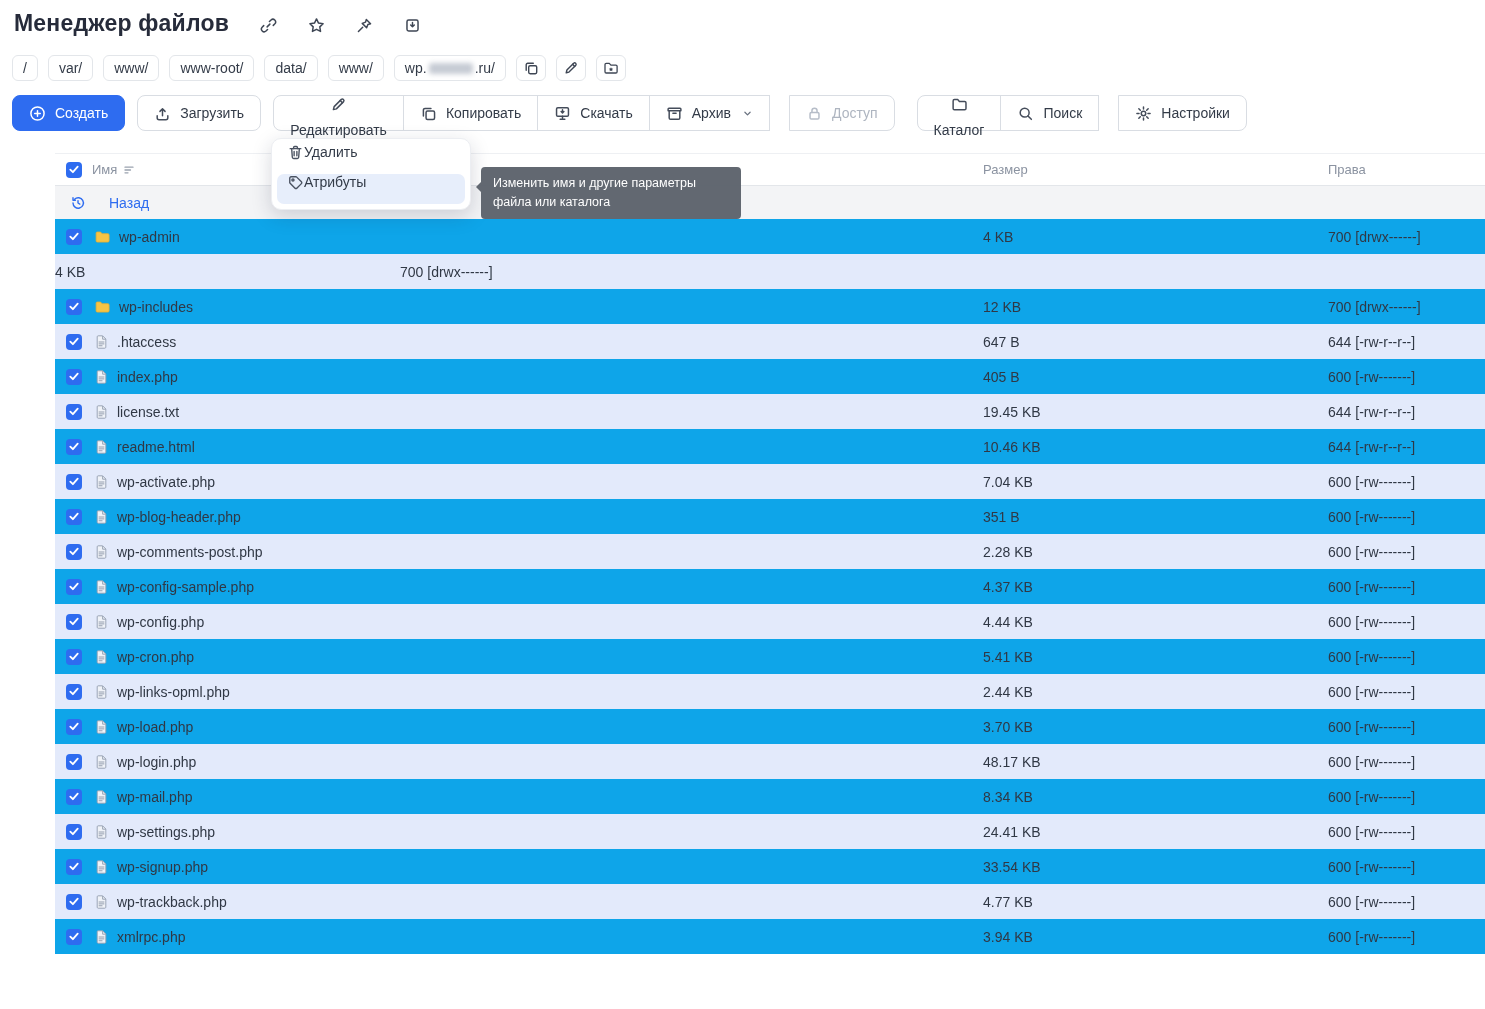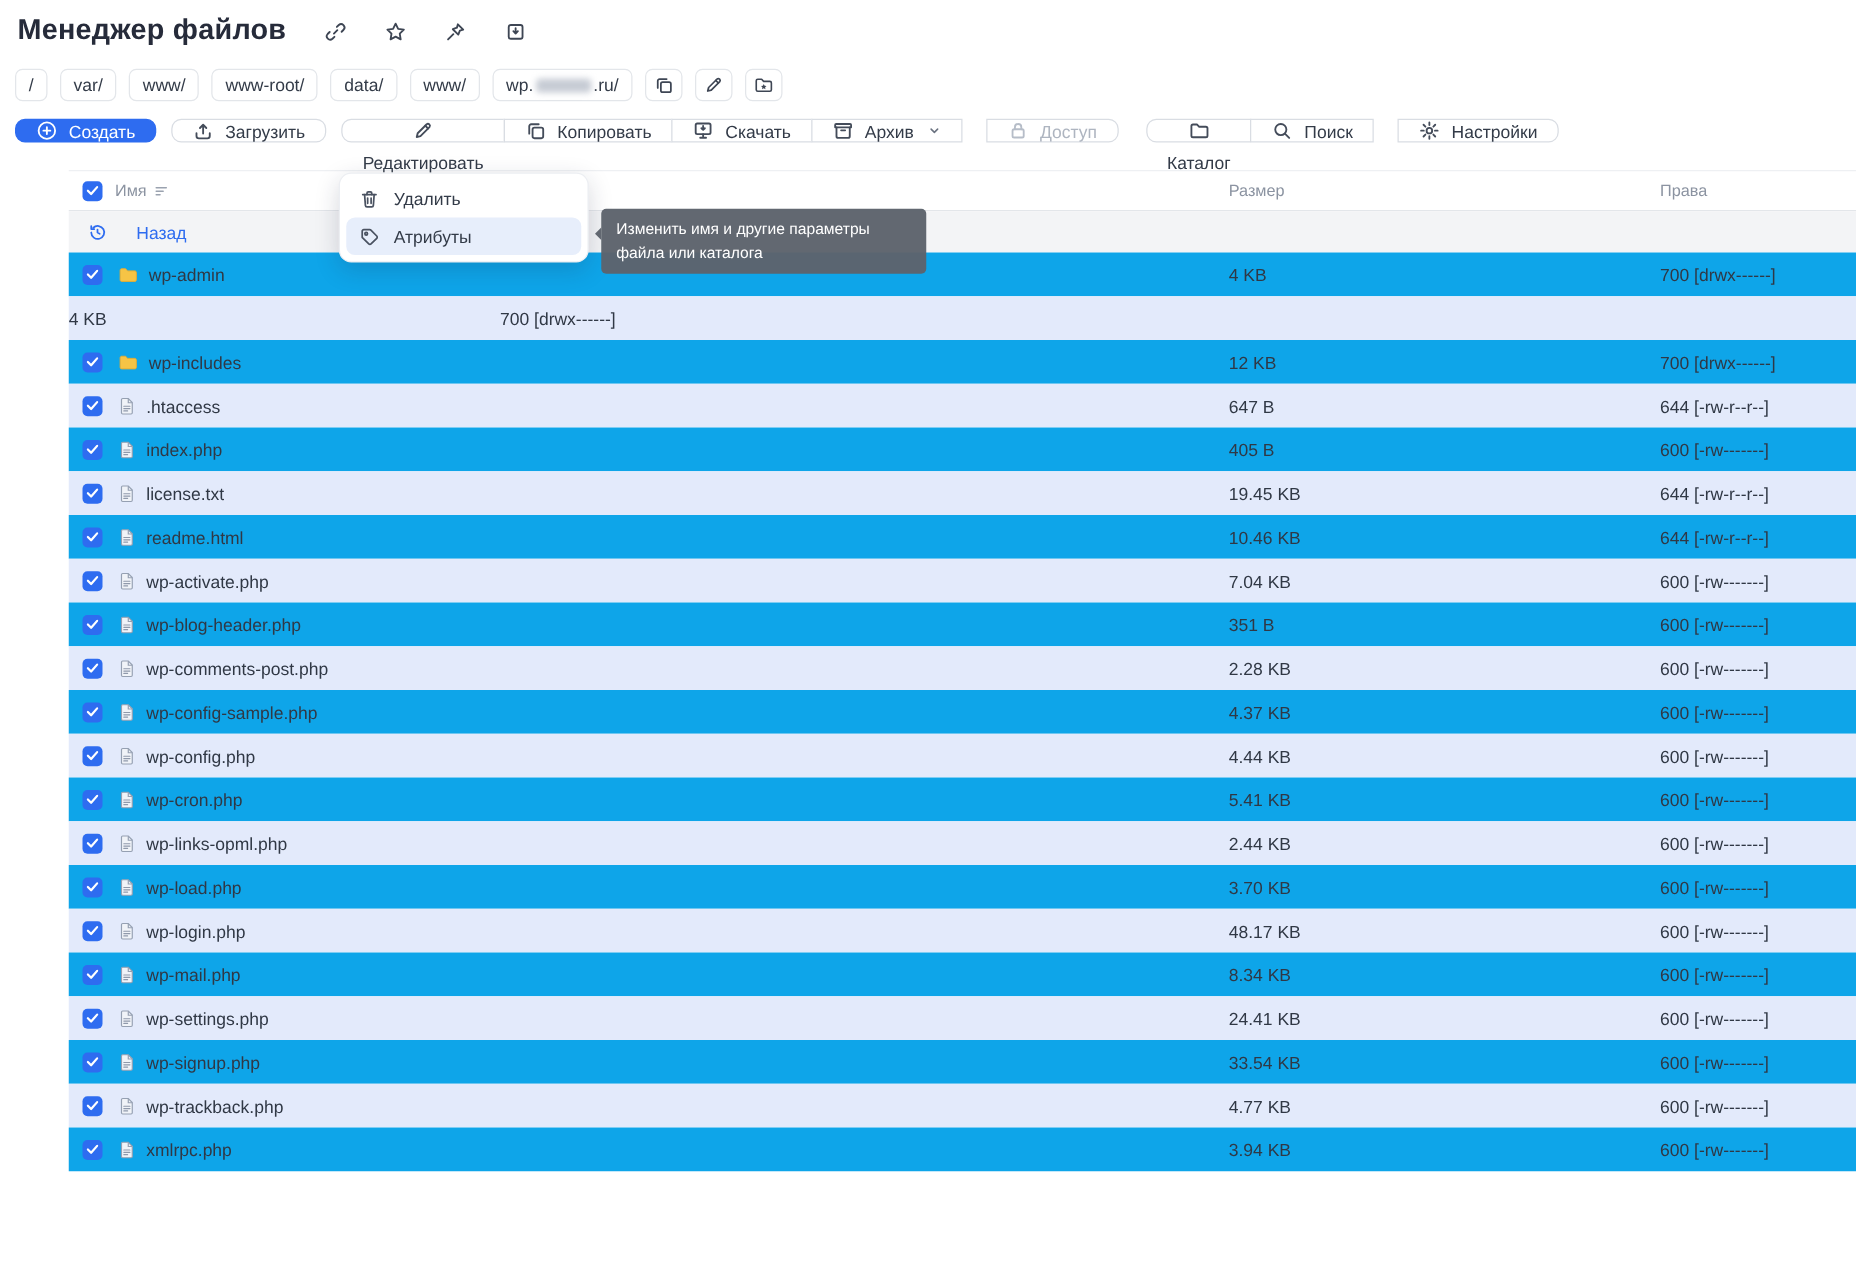--- a/index.html
+++ b/index.html
@@ -34,21 +34,21 @@
     display: inline-flex; align-items: center; justify-content: center;
     width: 30px; height: 26px; border: 1px solid #e3e6ea; border-radius: 6px;
     color: #3e4654; background: #fff; cursor: pointer;
   }
   .crumb-action:nth-of-type(1) { margin-left: 6px; }
 
   
   .toolbar { display: flex; align-items: center; padding: 14px 12px 0 12px; gap: 12px; }
   .btn {
     display: inline-flex; align-items: center; gap: 9px;
-    height: 19px; padding: 0 16px; font-size: 14px; color: #333b48;
+    height: 36px; padding: 0 16px; font-size: 14px; color: #333b48;
     background: #fff; border: 1px solid #d9dde3; border-radius: 8px;
     font-family: inherit; cursor: pointer; white-space: nowrap;
   }
   .btn .ic { color: #444c5a; }
   .btn.primary { background: #2e6cf0; border-color: #2e6cf0; color: #fff; }
   .btn.primary .ic { color: #fff; }
   .btn.disabled { color: #aeb5c0; cursor: default; }
   .btn.disabled .ic { color: #b6bdc8; }
   .btn-group { display: inline-flex; }
   .btn-group .btn { border-radius: 0; margin-left: -1px; }
@@ -85,21 +85,21 @@
     flex: 0 0 16px; cursor: pointer;
   }
 
   
   .menu {
     position: absolute; left: 271px; top: 138px; width: 200px; z-index: 30;
     background: #fff; border: 1px solid #eceef2; border-radius: 10px;
     box-shadow: 0 6px 20px rgba(25, 35, 60, .18); padding: 5px;
   }
   .menu-item {
-    display: flex; align-items: center; gap: 11px; height: 30px; padding: 0 10px;
+    display: flex; height: 30px; padding: 0 10px;
     border-radius: 7px; font-size: 14px; color: #333b48; cursor: pointer;
   }
   .menu-item .ic { color: #4a5261; }
   .menu-item.active { background: #e7eefb; }
 
   
   .tooltip {
     position: absolute; left: 481px; top: 167px; width: 260px; z-index: 31;
     background: rgba(93, 99, 108, .97); color: #fff; font-size: 12.5px; line-height: 1.5;
     padding: 7px 12px; border-radius: 4px;

